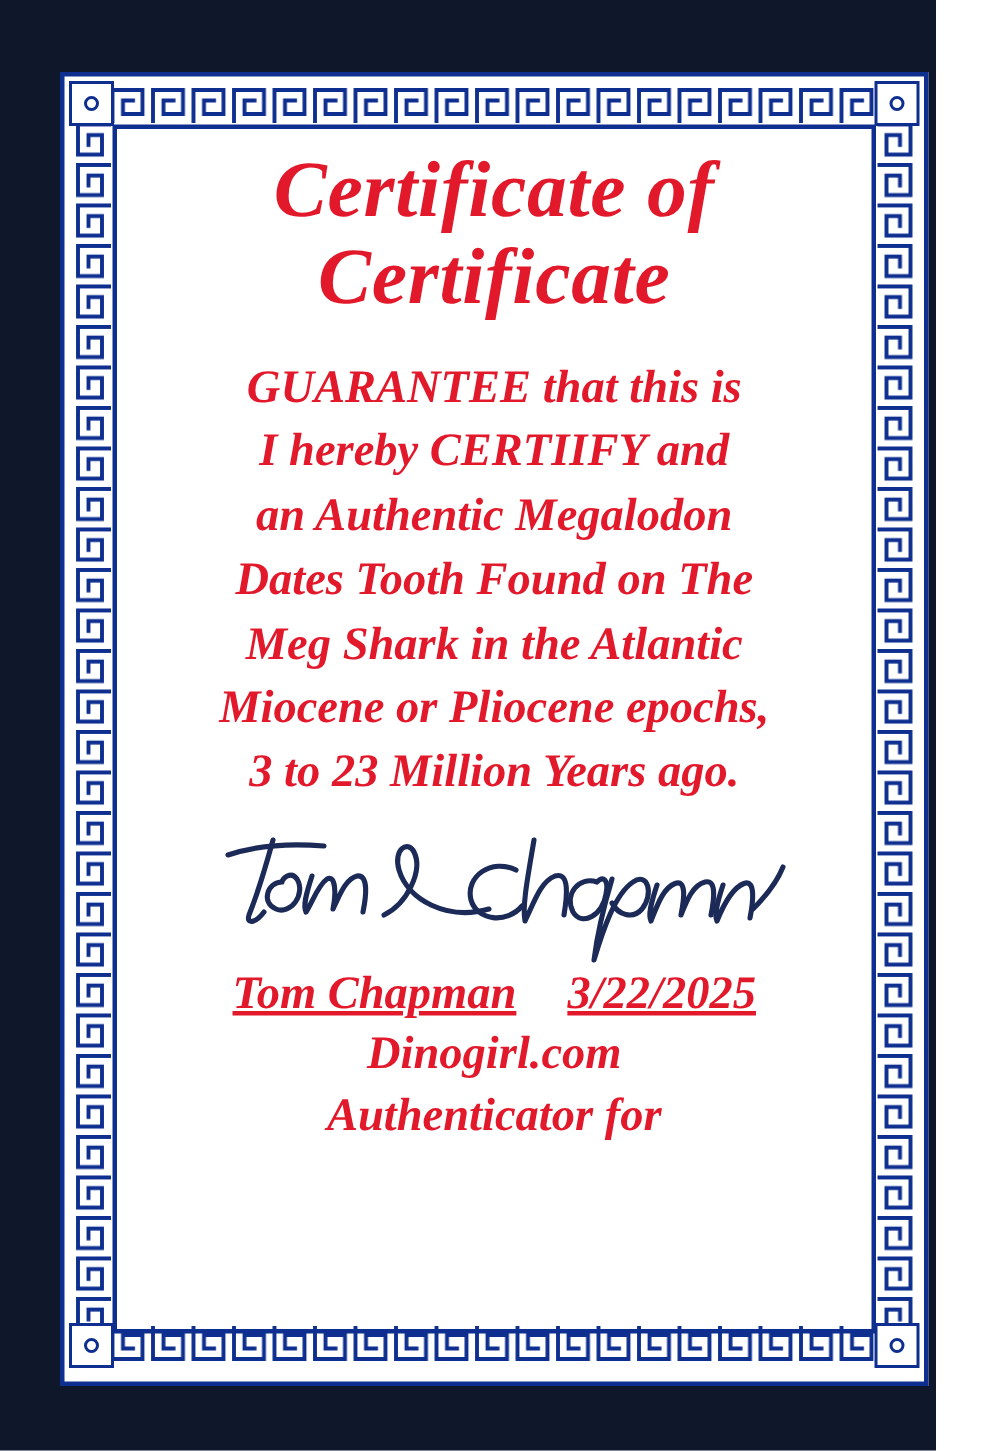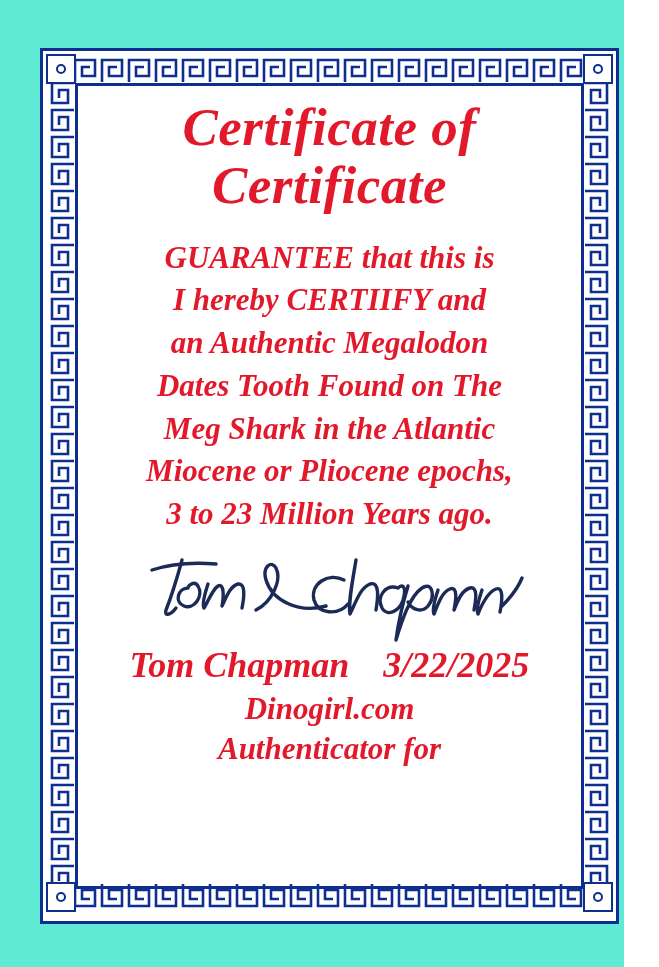--- a/index.html
+++ b/index.html
@@ -11,21 +11,21 @@
     width: 659px;
     height: 967px;
     font-family: "Liberation Serif", serif;
     overflow: hidden;
   }
 
   #certificate-page {
     position: relative;
     width: 624px;
     height: 967px;
-    background: #5eead4;
+    background: #0f172a;
   }
 
   
   .border-frame {
     position: absolute;
     left: 40px;
     top: 48px;
     width: 579px;
     height: 876px;
     box-sizing: border-box;
@@ -125,23 +125,24 @@
     left: 50%;
     top: 0;
     transform: translateX(-50%);
   }
 
   .sign-line {
     margin-top: -6px;
     font-family: "Liberation Serif", serif;
     font-weight: bold;
     font-style: italic;
-    font-size: 36px;
+    font-size: 31px;
     line-height: 1.30;
     color: #e2182b;
+    text-decoration: underline;
   }
   .sign-line .spacer {
     display: inline-block;
     width: 34px;
   }
   .sign-sub {
     font-family: "Liberation Serif", serif;
     font-weight: bold;
     font-style: italic;
     font-size: 31px;

